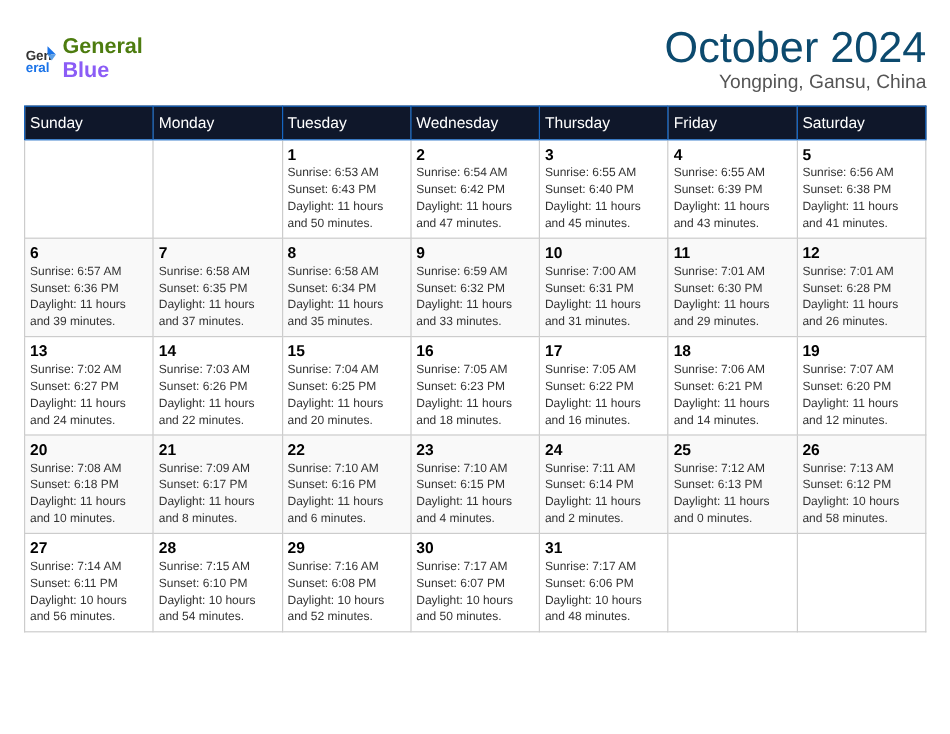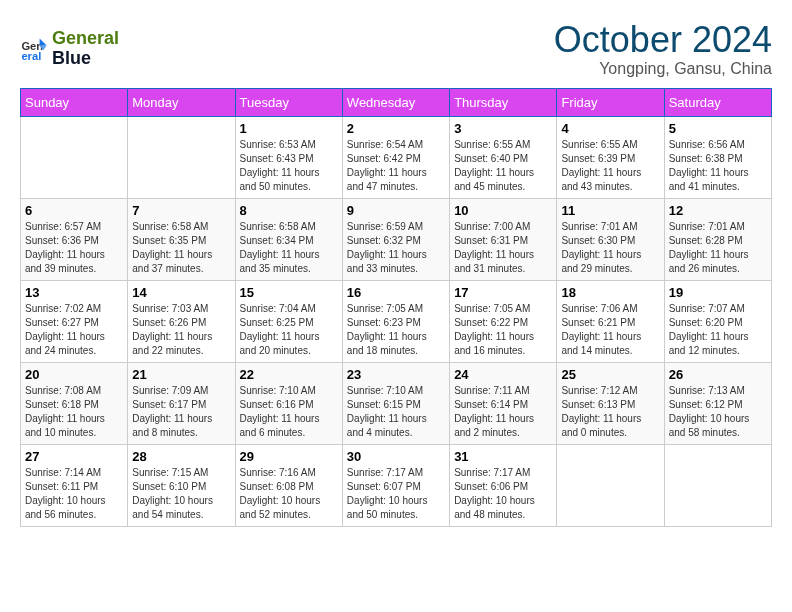--- a/index.html
+++ b/index.html
@@ -46,21 +46,21 @@
     .location-title {
       font-size: 16px;
       color: #555;
     }
     table {
       width: 100%;
       border-collapse: collapse;
       font-size: 11px;
     }
     thead tr th {
-      background-color: #d946ef;
+      background-color: #0f172a;
       color: white;
       padding: 6px 4px;
       text-align: left;
       font-size: 13px;
       font-weight: normal;
       border: 1px solid #1565c0;
     }
     tbody tr td {
       border: 1px solid #ccc;
       padding: 4px;
@@ -94,21 +94,21 @@
   <div class="logo">
     <svg class="logo-icon" viewBox="0 0 40 40">
       <text x="2" y="22" font-size="16" font-weight="bold" fill="#333">Gen</text>
       <text x="2" y="36" font-size="16" font-weight="bold" fill="#1a73e8">eral</text>
       <polygon points="28,5 38,15 28,15" fill="#1a73e8"></polygon>
       <polygon points="28,15 38,15 33,22" fill="#5ba0e8"></polygon>
     </svg>
     <div>
       <div class="logo-text">
         <span>General</span><br>
-        <span style="color:#0f172a">Blue</span>
+        <span style="color:#8b5cf6">Blue</span>
       </div>
     </div>
   </div>
   <div class="title-block">
     <div class="month-title">October 2024</div>
     <div class="location-title">Yongping, Gansu, China</div>
   </div>
 </div>
 
 <table>

